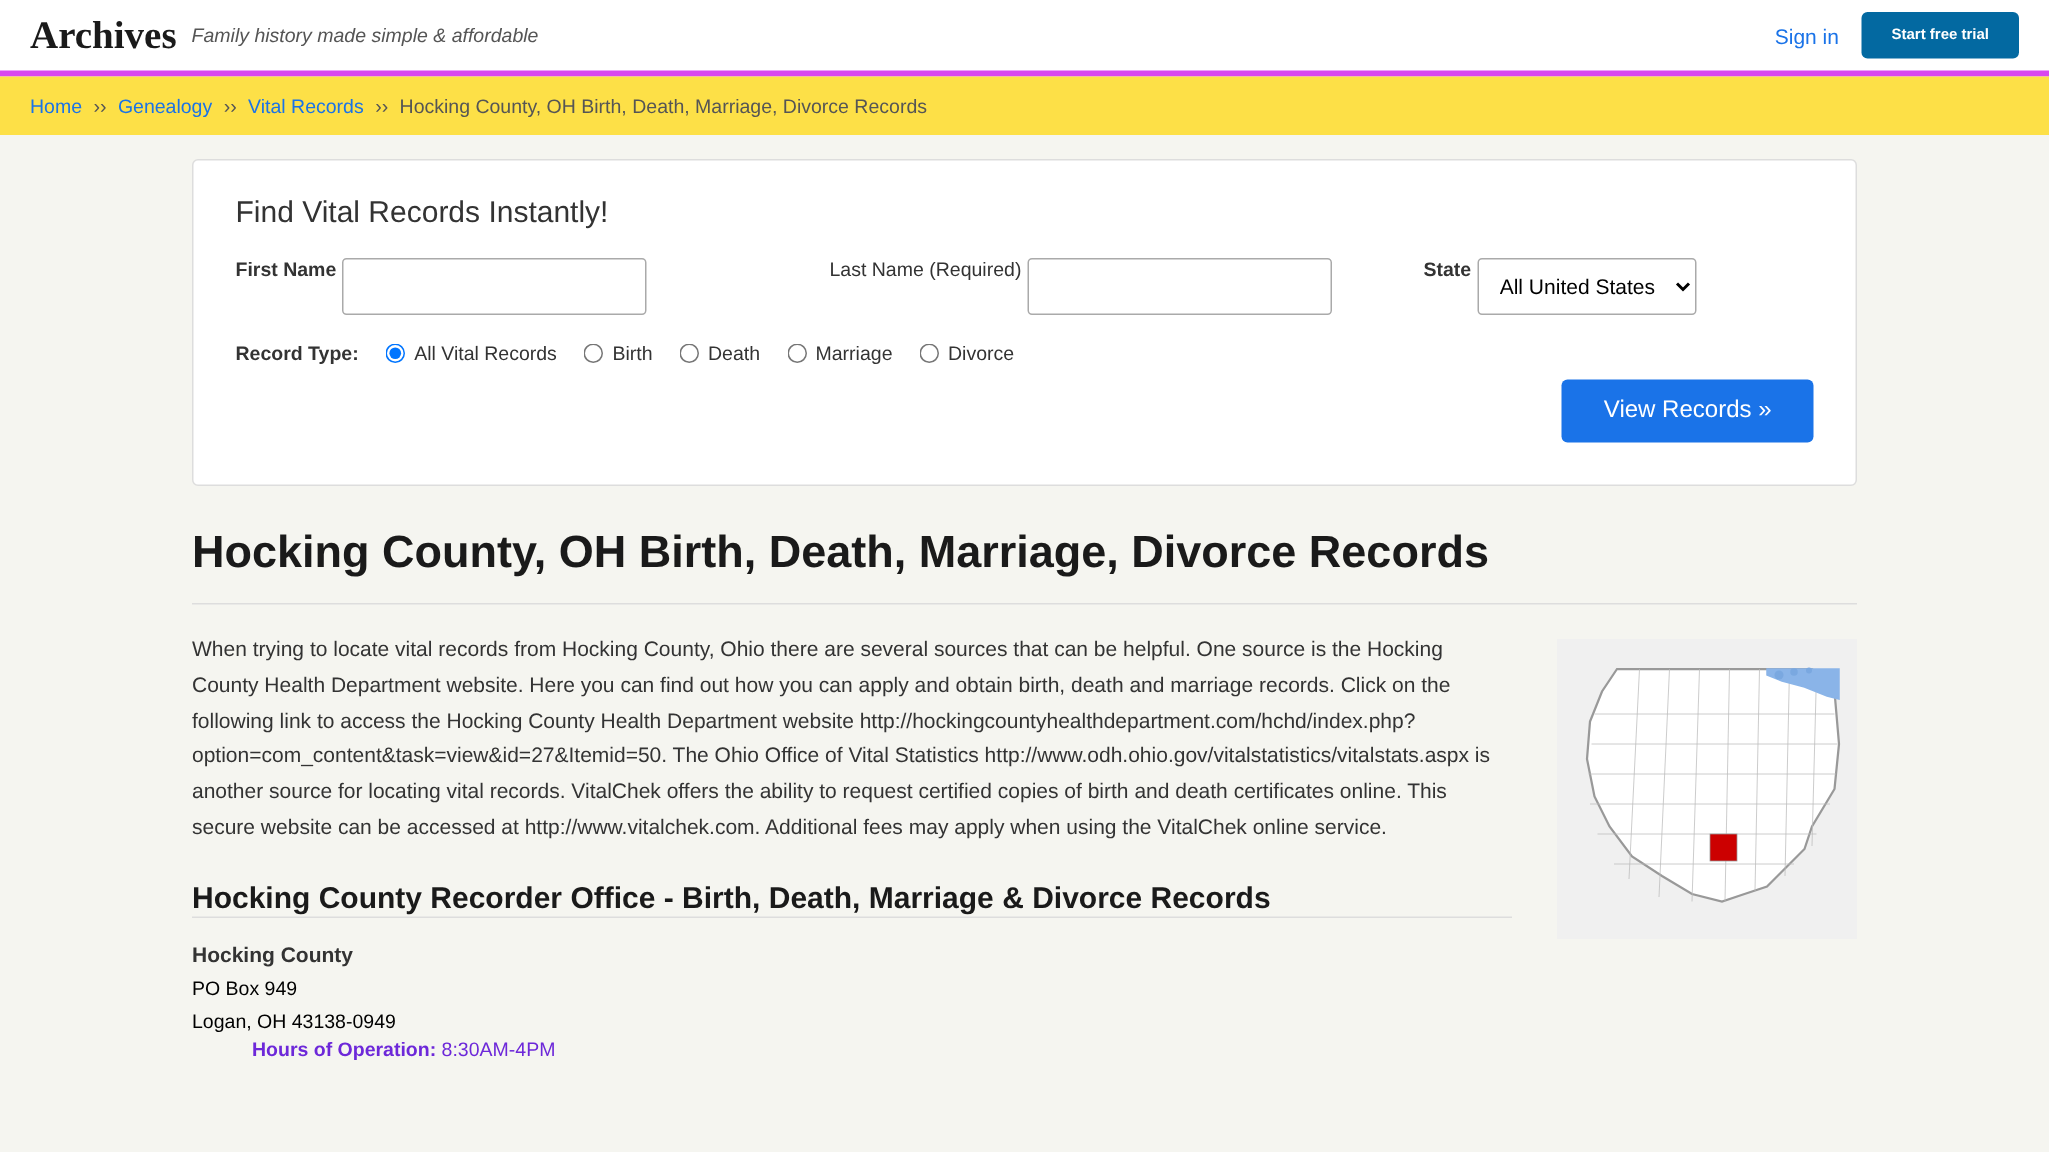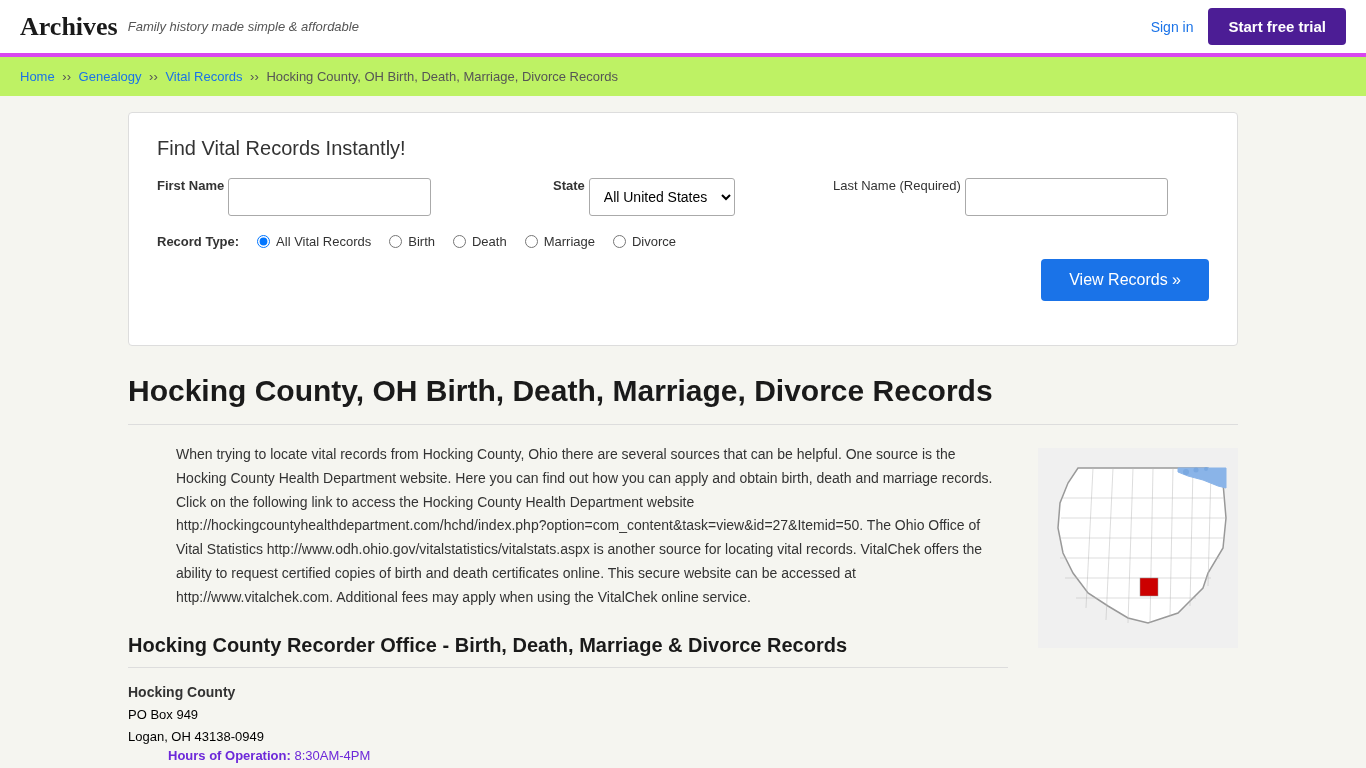--- a/index.html
+++ b/index.html
@@ -13,49 +13,49 @@
       display: flex;
       align-items: center;
       justify-content: space-between;
     }
     #header-left { display: flex; align-items: center; gap: 10px; }
     .archives-logo { font-size: 26px; font-weight: bold; color: #1a1a1a; font-family: Georgia, serif; }
     .tagline { font-size: 13px; color: #555; font-style: italic; }
     #header-right { display: flex; align-items: center; gap: 15px; }
     .sign-in-link { color: #1a73e8; text-decoration: none; font-size: 14px; }
     .start-trial-btn {
-      background: #4c1d95;
+      background: #0369a1;
       color: #fff;
       border: none;
       padding: 10px 20px;
       border-radius: 4px;
-      font-size: 15px;
+      font-size: 10px;
       font-weight: bold;
       cursor: pointer;
     }
 
     
     #breadcrumb {
-      background: #bef264;
+      background: #fde047;
       padding: 12px 20px;
       font-size: 13px;
       color: #555;
     }
     #breadcrumb a { color: #1a73e8; text-decoration: none; }
     #breadcrumb .sep { margin: 0 4px; color: #555; }
 
     
     #main { max-width: 1150px; margin: 0 auto; padding: 0 20px 40px 20px; }
 
     
     #search-box {
       background: #fff;
       border: 1px solid #ddd;
       border-radius: 4px;
-      padding: 24px 28px 44px 28px;
+      padding: 24px 28px 28px 28px;
       margin: 16px 0 28px 0;
     }
     .search-title { font-size: 20px; color: #333; margin-bottom: 18px; }
     .form-row { display: flex; gap: 20px; align-items: flex-end; margin-bottom: 18px; }
     .form-group { display: flex; gap: 4px; }
     .form-group.firstname { flex: 1; }
     .form-group.lastname { flex: 1; }
     .form-group.state { flex: 0 0 260px; }
     .form-group label { font-size: 13px; font-weight: bold; color: #333; }
     .form-group label span { font-weight: normal; }
@@ -105,38 +105,36 @@
     #content-area { display: flex; gap: 30px; }
     #content-text { flex: 1; }
     #content-map { flex: 0 0 200px; }
 
     
     .description-text {
       font-size: 14px;
       line-height: 1.7;
       color: #333;
       margin-bottom: 24px;
-      margin-left: 48px;
     }
 
     
     .ohio-map-container {
       width: 200px;
       height: 200px;
       margin-top: 5px;
     }
 
     
     .section-header {
       font-size: 20px;
       font-weight: bold;
       color: #1a1a1a;
       margin-bottom: 16px;
       border-bottom: 1px solid #ddd;
-      padding-bottom: 10px;
     }
 
     
     .office-name { font-weight: bold; font-size: 14px; margin-bottom: 4px; }
     .office-address { font-size: 13px; color: #000000; line-height: 1.7; }
     .office-hours { font-size: 13px; color: #6d28d9; padding-left: 40px; }
     .office-hours strong { font-weight: bold; }
   </style>
 </head>
 <body>
@@ -167,34 +165,34 @@
 <div id="main">
 
   <div id="search-box">
     <div class="search-title">Find Vital Records Instantly!</div>
 
     <div class="form-row">
       <div class="form-group firstname">
         <label>First Name</label>
         <input type="text" style="">
       </div>
+      <div class="form-group lastname">
+        <label>
+          <span>Last Name</span> <span style="font-weight:normal">(Required)</span>
+        </label>
+        <input type="text" style="">
+      </div>
       <div class="form-group state">
         <label>State</label>
         <select>
           <option>All United States</option>
           <option>Alabama</option>
           <option>Ohio</option>
         </select>
       </div>
-      <div class="form-group lastname">
-        <label>
-          <span>Last Name</span> <span style="font-weight:normal">(Required)</span>
-        </label>
-        <input type="text" style="">
-      </div>
     </div>
 
     <div class="record-type-row">
       <span class="record-type-label">Record Type:</span>
       <label class="radio-group">
         <input type="radio" name="record_type" checked="" style="">
         <span>All Vital Records</span>
       </label>
       <label class="radio-group">
         <input type="radio" name="record_type" style="">

